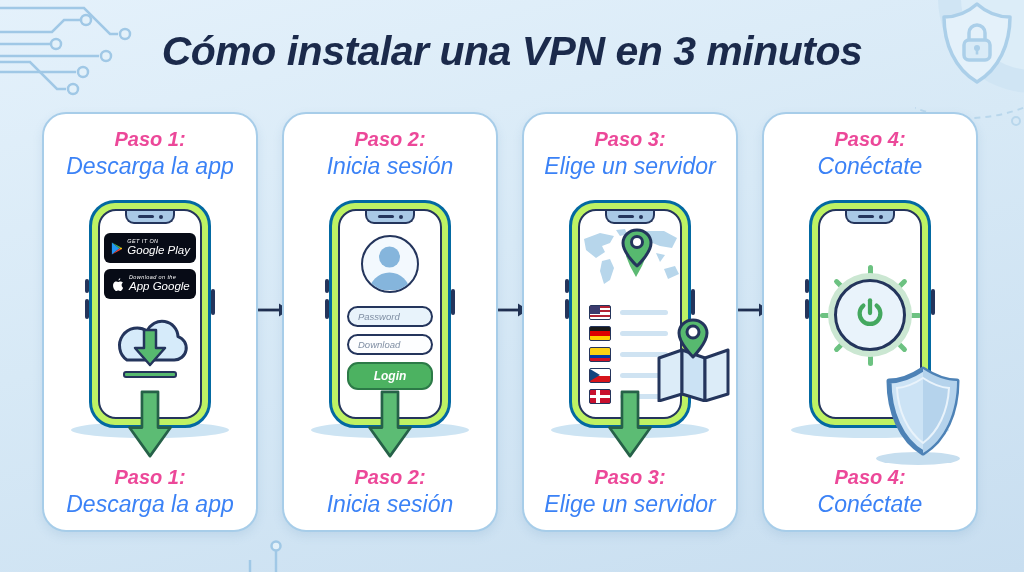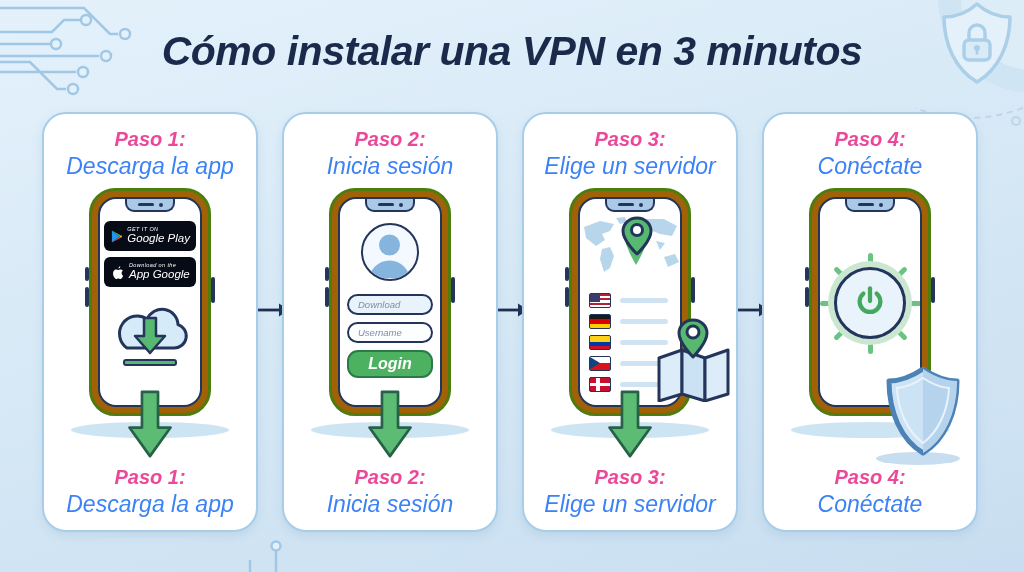--- a/index.html
+++ b/index.html
@@ -33,23 +33,23 @@
   .card-head { position:absolute; top:13px; width:100%; text-align:center; line-height:1.26; }
   .card-foot { position:absolute; bottom:11px; width:100%; text-align:center; line-height:1.26; }
   .step-heading { font-size:20px; font-weight:700; color:#ec4899; }
   .step-subtitle { font-size:23px; font-weight:400; color:#3b82f6; }
 
   .gap-arrow { position:absolute; top:300px; z-index:2; }
   .gap-arrow.g1 { left:253px; } .gap-arrow.g2 { left:492px; } .gap-arrow.g3 { left:733px; }
 
   
   .phone {
-    position:absolute; top:74px; left:50%; margin-left:-61px;
-    width:122px; height:228px; background:#a16207;
-    border:3px solid #4d7c0f; border-radius:26px; padding:6px; z-index:3;
+    position:absolute; top:86px; left:50%; margin-left:-61px;
+    width:122px; height:228px; background:#bef264;
+    border:3px solid #0369a1; border-radius:26px; padding:6px; z-index:3;
   }
   .screen {
     position:relative; width:100%; height:100%; background:#ffffff;
     border:2.5px solid #24355c; border-radius:18px; overflow:hidden;
   }
   .notch {
     position:absolute; top:0; left:50%; transform:translateX(-50%);
     width:50px; height:13px; background:#a9c9e6;
     border:2.5px solid #24355c; border-top:none; border-radius:0 0 9px 9px;
     display:flex; align-items:center; justify-content:center; gap:5px; z-index:4;
@@ -85,21 +85,21 @@
   }
   .field {
     width:86px; height:21px; border:2px solid #24355c; border-radius:11px;
     display:flex; align-items:center; padding-left:9px;
     font-size:9.5px; color:#7f8ea3; margin-top:7px;
   }
   .field-user { background:#e8f3fb; margin-top:13px; }
   .field-pass { background:#fdfeff; }
   .login-btn {
     width:86px; height:28px; border:2px solid #2c7a47; border-radius:11px;
-    background:#4cb261; color:#fff; font-size:16px; font-weight:700;
+    background:#4cb261; color:#fff; font-size:12px; font-weight:700;
     display:flex; align-items:center; justify-content:center; margin-top:7px;
   }
 
   
   .worldmap { margin-top:16px; display:block; }
   .server-row { display:flex; align-items:center; gap:9px; margin:6px 0 0 9px; }
   .flag { width:22px; height:15px; border:1.5px solid #24355c; border-radius:2px; position:relative; overflow:hidden; flex:none; }
   .flag-us { background:repeating-linear-gradient(180deg,#b22234 0 2.15px,#fff 2.15px 4.3px); }
   .flag-us::before { content:""; position:absolute; left:0; top:0; width:10px; height:8px; background:#3c3b6e; }
   .flag-de { background:linear-gradient(180deg,#1a1a1a 0 33.3%,#dd0000 33.3% 66.6%,#ffce00 66.6%); }
@@ -260,22 +260,22 @@
           <div class="notch">
               <div class="speaker"></div>
               <div class="camera"></div>
             </div>
           <div class="avatar">
             <svg width="53" height="53" viewBox="0 0 53 53">
               <circle cx="26.5" cy="20" r="10.5" fill="#85b5dc"></circle>
               <path d="M6,56 a20.5,20.5 0 0 1 41,0 Z" fill="#85b5dc"></path>
             </svg>
           </div>
-          <div class="field field-user">Download</div>
-          <div class="field field-pass">Username</div>
+          <div class="field field-user">Password</div>
+          <div class="field field-pass">Download</div>
           <div class="login-btn">Login</div>
         </div>
       </div>
       <svg class="big-arrow" width="50" height="72" viewBox="0 0 56 76">
         <path d="M19,2 L37,2 L37,42 L51,42 L28,74 L5,42 L19,42 Z" fill="#5cbc74" stroke="#266148" stroke-width="3" stroke-linejoin="round"></path>
       </svg>
       <div class="card-foot">
         <div class="step-heading">Paso 2:</div>
         <div class="step-subtitle">Inicia sesión</div>
       </div>

